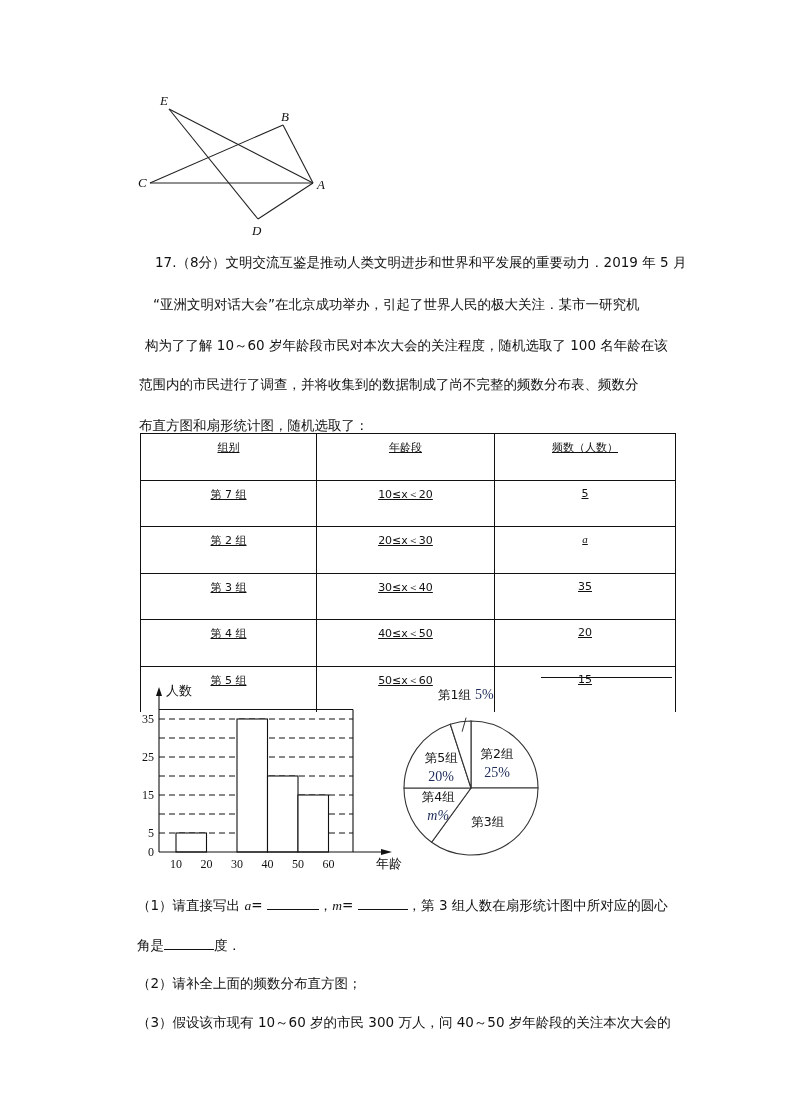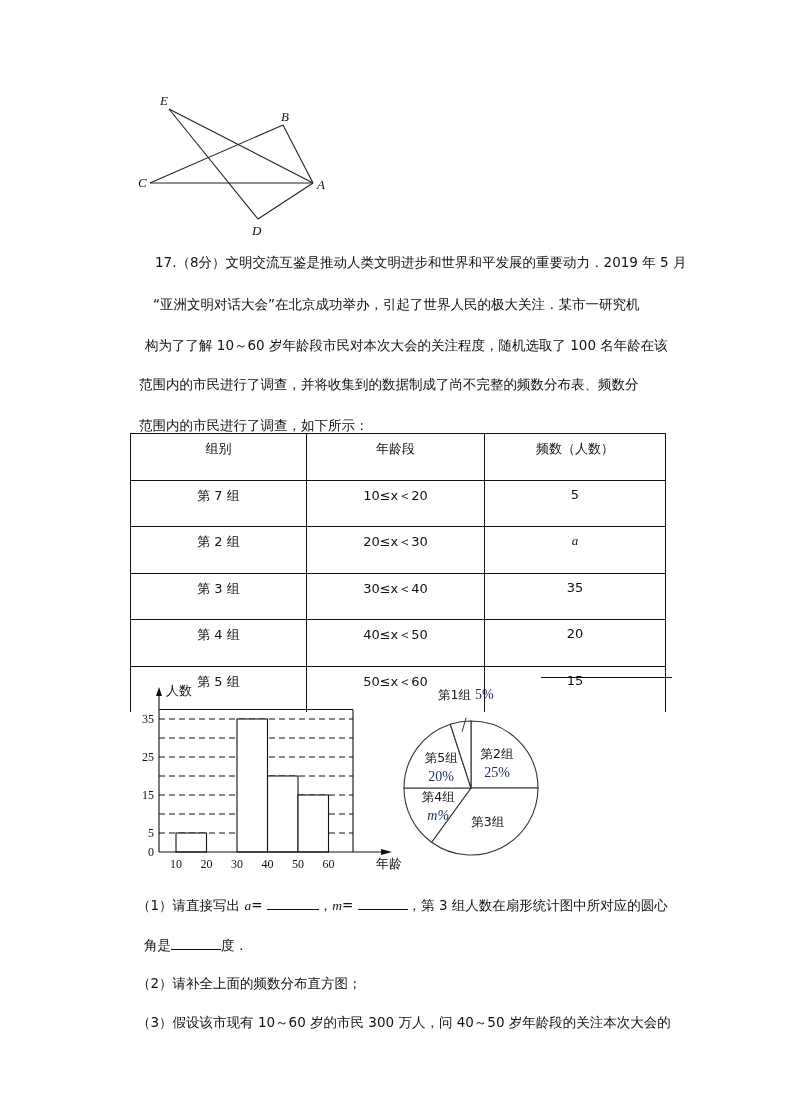--- a/index.html
+++ b/index.html
@@ -2,21 +2,21 @@
 <html><head>
 <meta charset="utf-8">
 <style>
   html, body { margin: 0; padding: 0; background: #ffffff; }
   body { width: 790px; height: 1119px; position: relative; overflow: hidden;
          font-family: "DejaVu Sans", "Liberation Sans", sans-serif; color: #111; }
   .abs { position: absolute; }
   .geo { left: 130px; top: 85px; width: 220px; height: 155px; }
   .geo svg text { font-family: "Liberation Serif", "DejaVu Serif", serif; font-style: italic; font-size: 13px; fill: #111; }
   .line { position: absolute; font-size: 13.5px; white-space: nowrap; line-height: 20px; }
-  table.freq { position: absolute; left: 130px; top: 433px; width: 535px; border-collapse: collapse; table-layout: fixed; font-size: 13px; }
+  table.freq { position: absolute; left: 140px; top: 433px; width: 535px; border-collapse: collapse; table-layout: fixed; font-size: 11px; text-decoration: underline; }
   table.freq td, table.freq th { border: 1px solid #111; height: 39.5px; text-align: center; vertical-align: top; padding: 6px 0 0 0; font-weight: normal; }
   table.freq tr:last-child td { border-bottom: none; }
   .partial-bottom { position: absolute; left: 541px; top: 677px; width: 131px; height: 0; border-top: 1px solid #111; }
   .hist { left: 130px; top: 678px; width: 280px; height: 200px; }
   .hist text { font-family: "Liberation Serif", "DejaVu Serif", serif; font-size: 12px; fill: #111; }
   .hist .zh { font-family: "DejaVu Sans", sans-serif; font-size: 13px; }
   .pie { left: 395px; top: 680px; width: 160px; height: 190px; }
   .pie text { font-family: "DejaVu Sans", sans-serif; font-size: 12.5px; fill: #111; }
   .pie .num { font-family: "Liberation Serif", "DejaVu Serif", serif; font-size: 14px; fill: #1d2c5a; }
   .pie .ital { font-style: italic; }
@@ -41,21 +41,21 @@
     <text x="8" y="102">C</text>
     <text x="187" y="104">A</text>
     <text x="122" y="150">D</text>
   </svg>
 </div>
 
 <div class="line" style="left:120px; top:252px;margin-left:35px;">17.（8分）文明交流互鉴是推动人类文明进步和世界和平发展的重要动力．2019 年 5 月</div>
 <div class="line" style="left:153px; top:294px;">“亚洲文明对话大会”在北京成功举办，引起了世界人民的极大关注．某市一研究机</div>
 <div class="line" style="left:145px; top:335px;">构为了了解 10～60 岁年龄段市民对本次大会的关注程度，随机选取了 100 名年龄在该</div>
 <div class="line" style="left:139px; top:374px;">范围内的市民进行了调查，并将收集到的数据制成了尚不完整的频数分布表、频数分</div>
-<div class="line" style="left:139px; top:415px;">范围内的市民进行了调查，如下所示：</div>
+<div class="line" style="left:139px; top:415px;">布直方图和扇形统计图，随机选取了：</div>
 
 <table class="freq">
   <colgroup>
       <col style="width:176px">
       <col style="width:178px">
       <col style="width:181px">
     </colgroup>
   <tbody>
       <tr>
     <th>组别</th>
@@ -159,17 +159,17 @@
       </g>
   </svg>
 </div>
 
 <div class="line" style="left:137px; top:895px;">
   <span>（1）请直接写出</span>
   <span class="var">a</span><span>=</span>
   <span class="blank" style="width:52px;"></span><span>，</span><span class="var">m</span><span>=</span>
   <span class="blank" style="width:50px;"></span><span>，第 3 组人数在扇形统计图中所对应的圆心</span>
 </div>
-<div class="line" style="left:137px; top:935px;margin-left:7px;">
+<div class="line" style="left:137px; top:935px;">
   <span>角是</span><span class="blank" style="width:50px;"></span><span>度．</span>
 </div>
 <div class="line" style="left:137px; top:973px;">（2）请补全上面的频数分布直方图；</div>
 <div class="line" style="left:137px; top:1012px;">（3）假设该市现有 10～60 岁的市民 300 万人，问 40～50 岁年龄段的关注本次大会的</div>
 
 </body></html>

